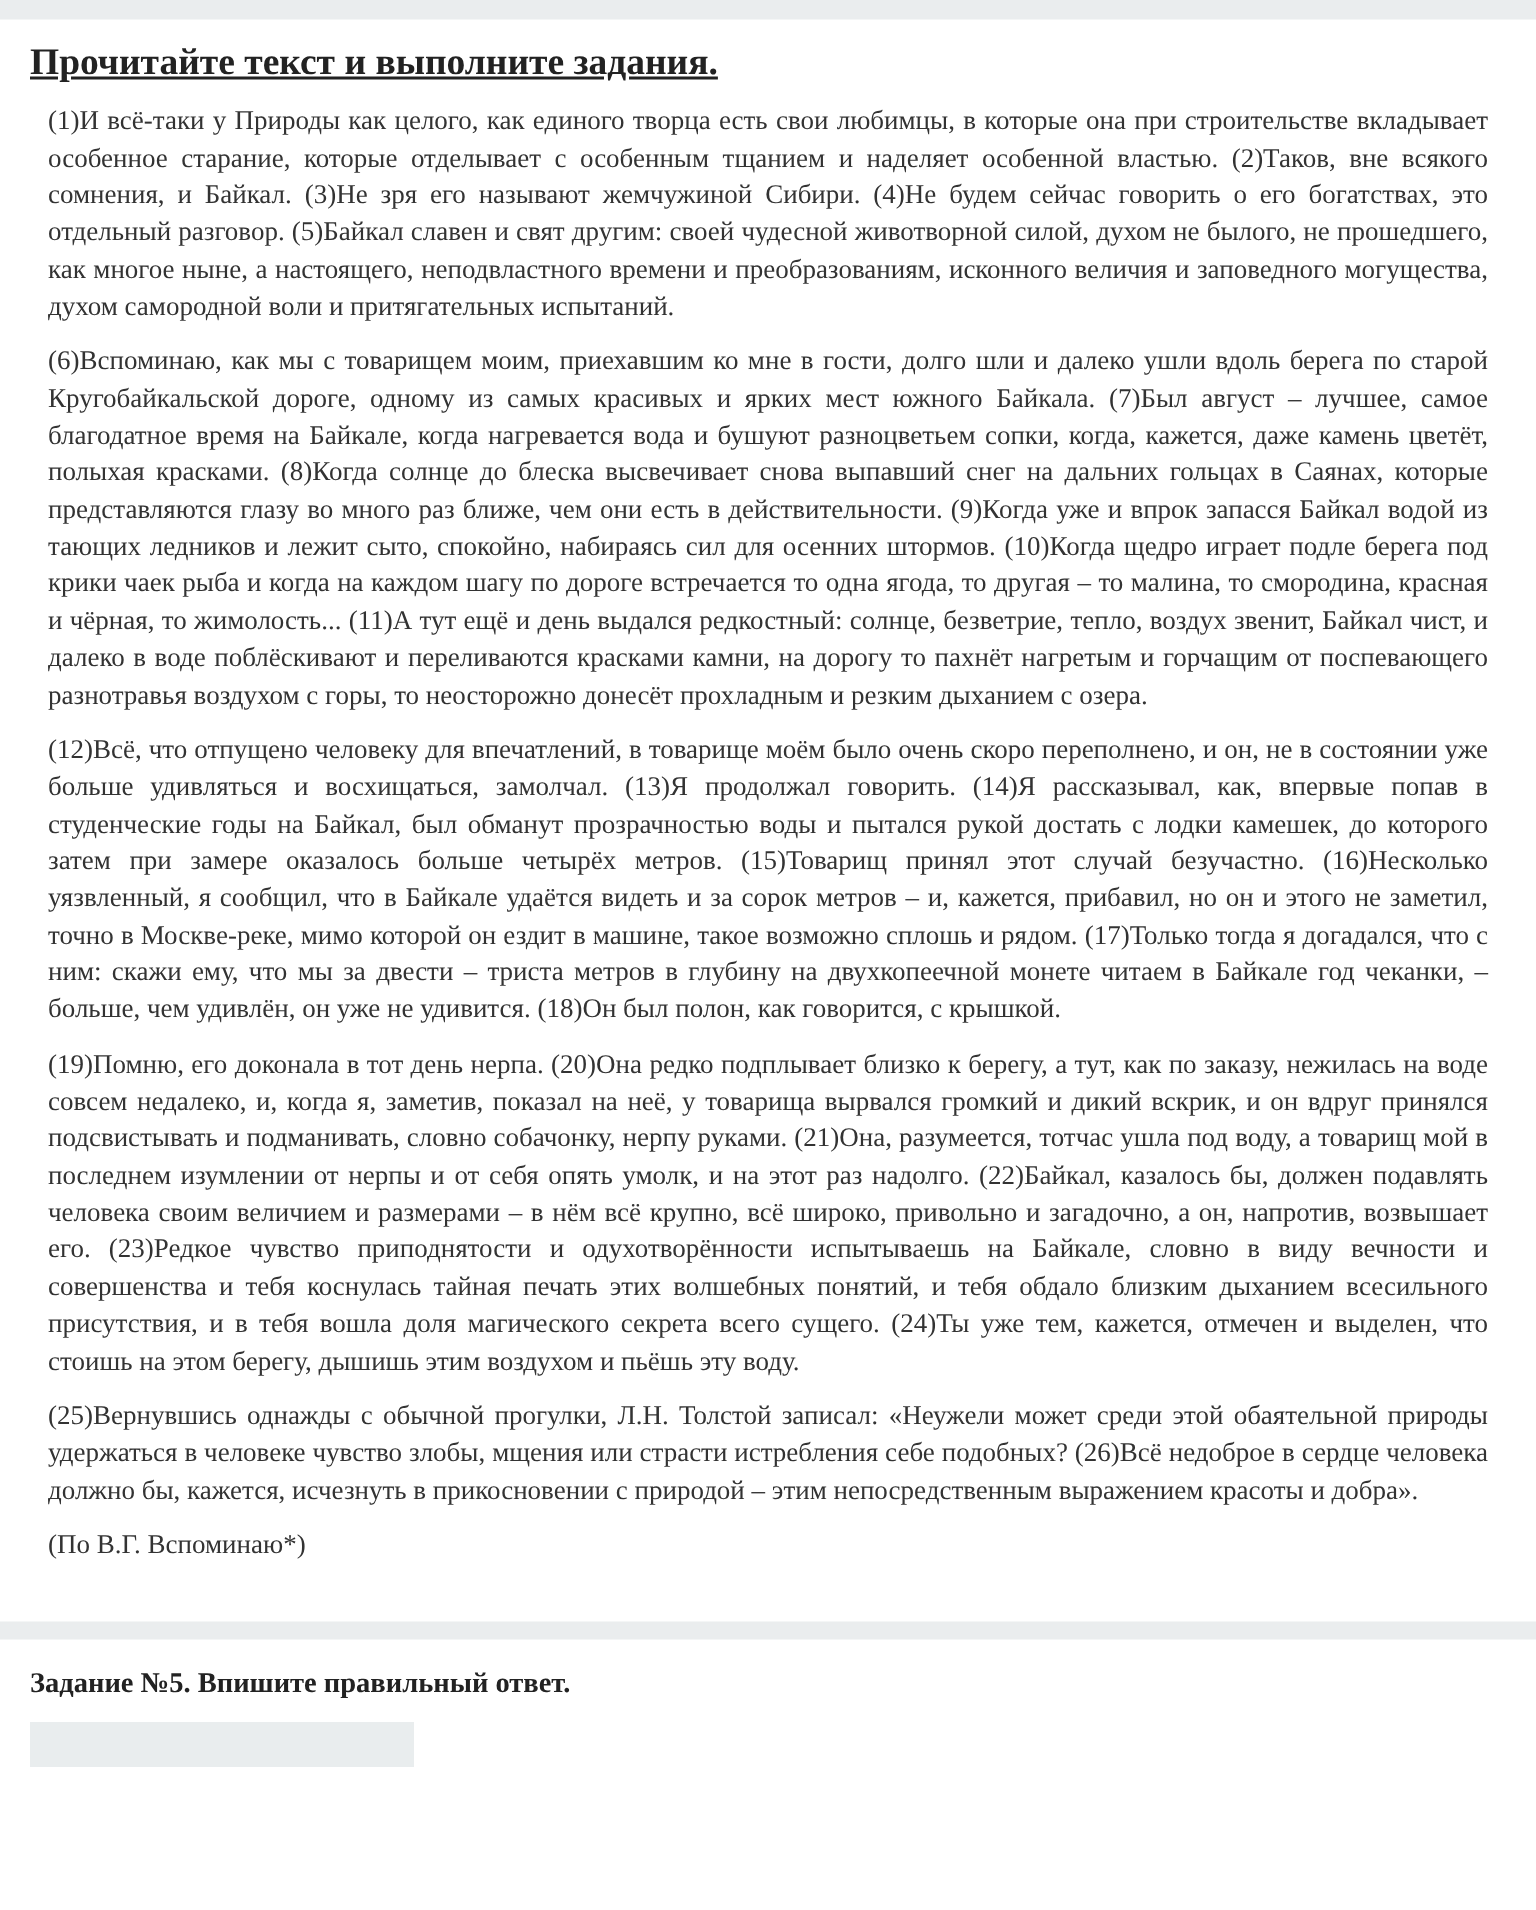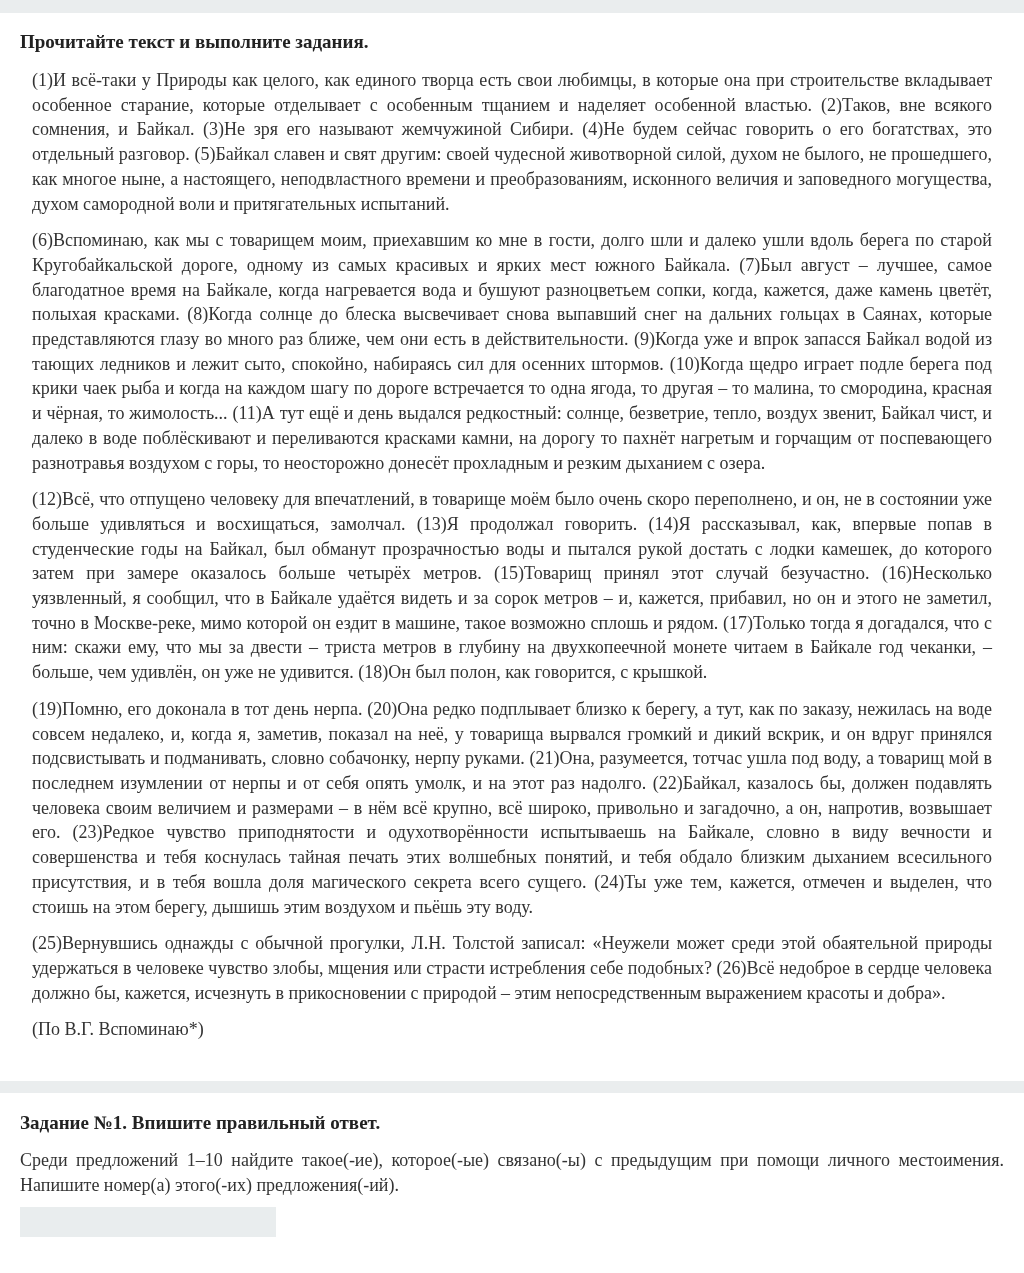--- a/index.html
+++ b/index.html
@@ -20,25 +20,26 @@
   }
   .band.top { height: 13px; }
   .band.mid { height: 12px; }
   .upper {
     height: 1068px;
     overflow: hidden;
     padding: 0 20px;
     box-sizing: border-box;
   }
   h1.instruction {
-    font-size: 19px;
+    font-size: 25px;
     line-height: 25px;
     font-weight: bold;
     color: #222222;
     margin: 16px 0 14px 0;
+    text-decoration: underline;
   }
   .text-body p {
     font-size: 18px;
     line-height: 24.7px;
     text-align: justify;
     margin: 12px;
   }
   .text-body p + p {
     margin-top: 3px;
   }
@@ -100,18 +101,17 @@
       <p>(19)Помню, его доконала в тот день нерпа. (20)Она редко подплывает близко к берегу, а тут, как по заказу, нежилась на воде совсем недалеко, и, когда я, заметив, показал на неё, у товарища вырвался громкий и дикий вскрик, и он вдруг принялся подсвистывать и подманивать, словно собачонку, нерпу руками. (21)Она, разумеется, тотчас ушла под воду, а товарищ мой в последнем изумлении от нерпы и от себя опять умолк, и на этот раз надолго. (22)Байкал, казалось бы, должен подавлять человека своим величием и размерами – в нём всё крупно, всё широко, привольно и загадочно, а он, напротив, возвышает его. (23)Редкое чувство приподнятости и одухотворённости испытываешь на Байкале, словно в виду вечности и совершенства и тебя коснулась тайная печать этих волшебных понятий, и тебя обдало близким дыханием всесильного присутствия, и в тебя вошла доля магического секрета всего сущего. (24)Ты уже тем, кажется, отмечен и выделен, что стоишь на этом берегу, дышишь этим воздухом и пьёшь эту воду.</p>
       <p>(25)Вернувшись однажды с обычной прогулки, Л.Н. Толстой записал: «Неужели может среди этой обаятельной природы удержаться в человеке чувство злобы, мщения или страсти истребления себе подобных? (26)Всё недоброе в сердце человека должно бы, кажется, исчезнуть в прикосновении с природой – этим непосредственным выражением красоты и добра».</p>
       <p>(По В.Г. Вспоминаю*)</p>
     </div>
 
   </div>
 
   <div class="band mid"></div>
 
   <div class="task-section">
-    <h2 class="task-title">Задание №1. Впишите правильный ответ.</h2>
-    <p class="task-description">Среди предложений 1–10 найдите такое(-ие), которое(-ые) связано(-ы) с предыдущим при помощи личного местоимения. Напишите номер(а) этого(-их) предложения(-ий).</p>
+    <h2 class="task-title">Задание №5. Впишите правильный ответ.</h2>
     <input type="text" class="answer-box" value="" style="">
   </div>
 
 </div>
 
 </body></html>

